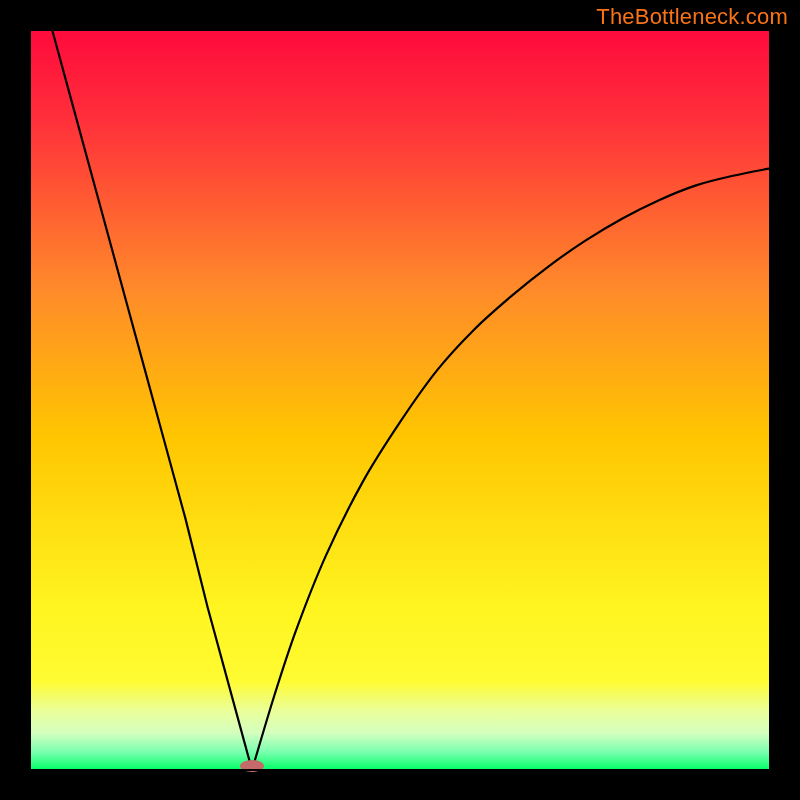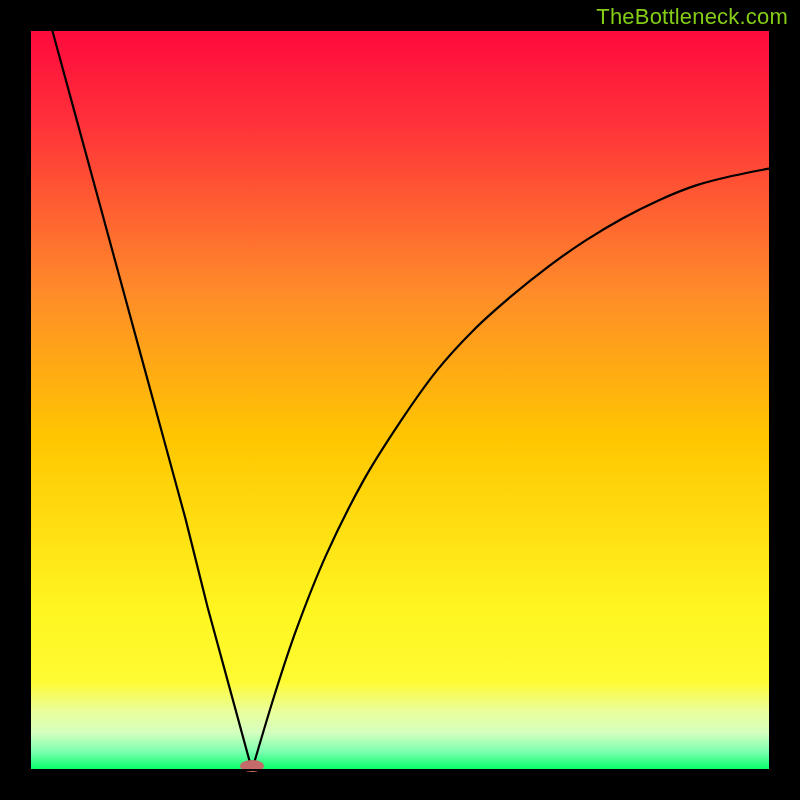--- a/index.html
+++ b/index.html
@@ -14,21 +14,21 @@
   .frame {
     position: relative;
     width: 800px;
     height: 800px;
     background: #000;
   }
   .watermark {
     position: absolute;
     top: 4px;
     right: 12px;
-    color: #84cc16;
+    color: #f97316;
     font-size: 22px;
     font-weight: 500;
     letter-spacing: 0.2px;
     z-index: 10;
   }
   svg {
     position: absolute;
     top: 0;
     left: 0;
   }

